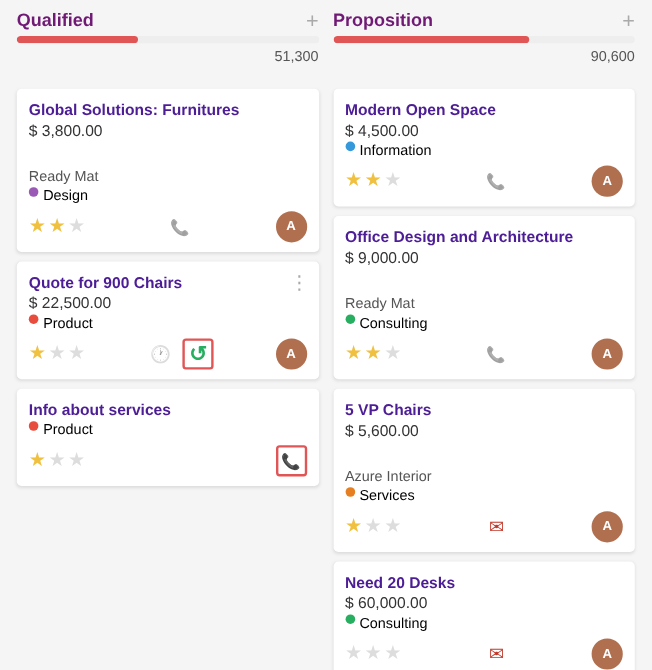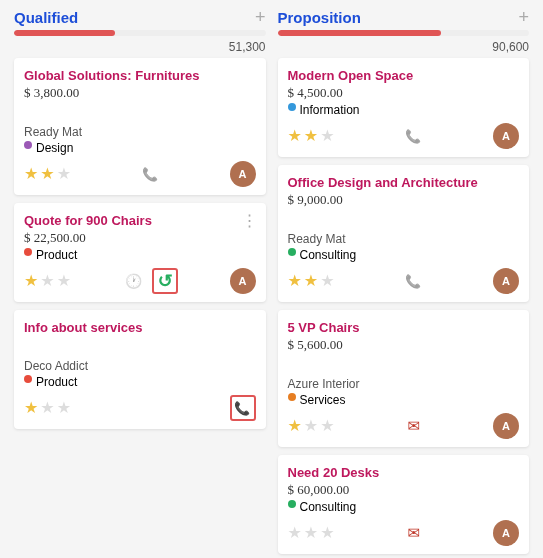--- a/index.html
+++ b/index.html
@@ -24,21 +24,21 @@
     }
     .column-header {
       display: flex;
       justify-content: space-between;
       align-items: center;
       margin-bottom: 4px;
     }
     .column-title {
       font-size: 15px;
       font-weight: bold;
-      color: #1d4ed8;
+      color: #701a75;
     }
     .column-add {
       color: #aaa;
       font-size: 18px;
       cursor: pointer;
       line-height: 1;
     }
     .column-progress-bar {
       height: 6px;
       border-radius: 3px;
@@ -48,41 +48,40 @@
     }
     .column-progress-bar .bar-fill {
       height: 100%;
       border-radius: 3px;
       background: #e05555;
     }
     .column-total {
       text-align: right;
       font-size: 12px;
       color: #555;
-      margin-bottom: 4px;
+      margin-bottom: 20px;
     }
     .kanban-card {
       background: #fff;
       border-radius: 4px;
       padding: 10px 10px 8px 10px;
       margin-bottom: 8px;
       box-shadow: 0 1px 3px rgba(0,0,0,0.1);
       position: relative;
     }
     .card-title {
       font-weight: bold;
       font-size: 13px;
-      color: #be185d;
+      color: #4c1d95;
       margin-bottom: 2px;
     }
     .card-amount {
       font-size: 13px;
       color: #333;
       margin-bottom: 2px;
-      font-family: Liberation Serif, serif;
     }
     .card-company {
       font-size: 12px;
       color: #555;
       margin-bottom: 2px;
       margin-top: 24px;
     }
     .card-tag {
       display: flex;
       align-items: flex-start;
@@ -202,21 +201,20 @@
           </div>
           <div class="card-icons">
             <div class="icon-btn clock" style="font-size: 14px; filter: grayscale(1) opacity(0.5);">🕐</div>
             <div class="icon-btn activity" style="border: 2px solid rgb(224, 85, 85); border-radius: 3px; width: 26px; height: 26px; color: rgb(39, 174, 96); font-size: 18px; font-weight: bold;">↺</div>
           </div>
           <div class="avatar">A</div>
         </div>
       </div>
       <div class="kanban-card">
         <div class="card-title">Info about services</div>
-        <div class="card-company">Deco Addict</div>
         <div class="card-tag">
           <span class="tag-dot" style="background: rgb(231, 76, 60);"></span>
           <span>Product</span>
         </div>
         <div class="card-footer">
           <div class="stars">
             <span class="star">★</span>
             <span class="star empty">★</span>
             <span class="star empty">★</span>
           </div>

